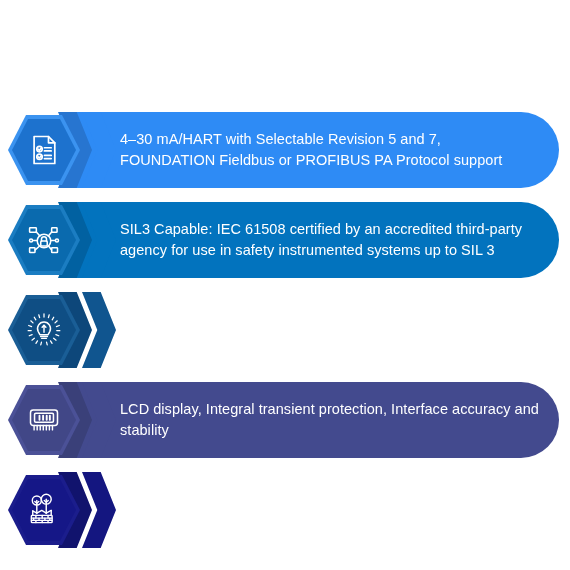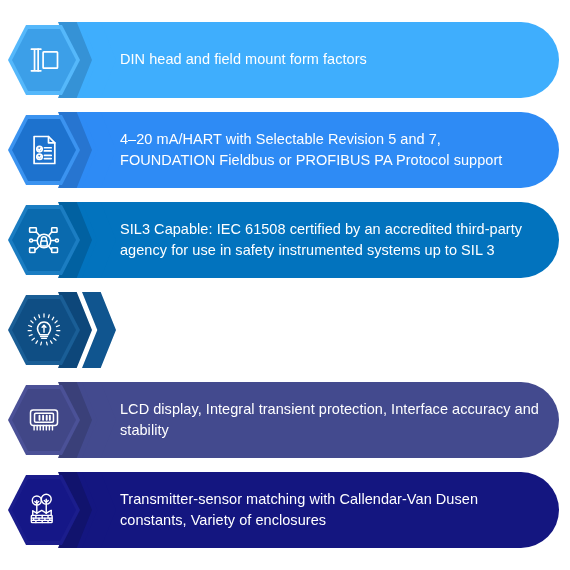--- a/index.html
+++ b/index.html
@@ -94,41 +94,23 @@
     font-size: 14.5px;
     line-height: 1.45;
     font-family: "Liberation Sans", sans-serif;
     letter-spacing: 0.05px;
   }
 </style>
 </head>
 <body>
 
 <div id="infographic">
-    <div class="feature-row" style="top: 22px;">
-      <div class="bar" style="background: rgb(63, 174, 253);">
-        <div class="bar-text">DIN head and field mount form factors</div>
-      </div>
-      <div class="chevron c1" style="background: rgb(53, 146, 214);"></div>
-      <div class="chevron c2" style="background: rgb(63, 174, 253);"></div>
-      <div class="hex" style="background: rgb(85, 184, 251);">
-        <div class="hex-inner" style="background: rgb(60, 159, 232);">
-          <svg viewBox="0 0 40 40" fill="none" stroke="#ffffff" stroke-width="1.9" stroke-linecap="round" stroke-linejoin="round">
-            <path d="M6 8 L9.5 8 L9.5 32 L6 32"></path>
-            <line x1="13.5" y1="8" x2="13.5" y2="32"></line>
-            <line x1="10.5" y1="8" x2="16.5" y2="8"></line>
-            <line x1="10.5" y1="32" x2="16.5" y2="32"></line>
-            <rect x="19" y="11" width="16" height="18" rx="0.8"></rect>
-          </svg>
-        </div>
-      </div>
-    </div>
     <div class="feature-row" style="top: 112px;">
       <div class="bar" style="background: rgb(46, 139, 245);">
-        <div class="bar-text">4–20 mA/HART with Selectable Revision 5 and 7, FOUNDATION Fieldbus or PROFIBUS PA Protocol support</div>
+        <div class="bar-text">4–30 mA/HART with Selectable Revision 5 and 7, FOUNDATION Fieldbus or PROFIBUS PA Protocol support</div>
       </div>
       <div class="chevron c1" style="background: rgb(39, 117, 208);"></div>
       <div class="chevron c2" style="background: rgb(46, 139, 245);"></div>
       <div class="hex" style="background: rgb(59, 147, 240);">
         <div class="hex-inner" style="background: rgb(29, 114, 206);">
           <svg viewBox="0 0 40 40" fill="none" stroke="#ffffff" stroke-width="1.9" stroke-linecap="round" stroke-linejoin="round">
             <path d="M9 5 L25 5 L32 12 L32 35 L9 35 Z"></path>
             <path d="M25 5 L25 12 L32 12"></path>
             <circle cx="15" cy="19" r="3"></circle>
             <path d="M13.4 19 L14.8 20.4 L17 17.9"></path>
@@ -229,23 +211,20 @@
               <line x1="19.2" y1="26" x2="19.2" y2="31"></line>
               <line x1="22.6" y1="26" x2="22.6" y2="31"></line>
               <line x1="26" y1="26" x2="26" y2="31"></line>
               <line x1="29.4" y1="26" x2="29.4" y2="31"></line>
             </g>
           </svg>
         </div>
       </div>
     </div>
     <div class="feature-row" style="top: 472px;">
-      <div class="bar" style="background: rgb(20, 22, 128);">
-        <div class="bar-text">Transmitter-sensor matching with Callendar-Van Dusen constants, Variety of enclosures</div>
-      </div>
       <div class="chevron c1" style="background: rgb(17, 19, 109);"></div>
       <div class="chevron c2" style="background: rgb(20, 22, 128);"></div>
       <div class="hex" style="background: rgb(27, 29, 140);">
         <div class="hex-inner" style="background: rgb(21, 23, 135);">
           <svg viewBox="0 0 40 40" fill="none" stroke="#ffffff" stroke-width="1.6" stroke-linecap="round" stroke-linejoin="round">
             <circle cx="12" cy="9.5" r="5"></circle>
             <circle cx="22.5" cy="8" r="5.5"></circle>
             <line x1="12" y1="9.5" x2="12" y2="24"></line>
             <line x1="22.5" y1="8" x2="22.5" y2="24"></line>
             <path d="M12 12.5 L9.8 10.6 M12 12.5 L14.2 10.6"></path>

